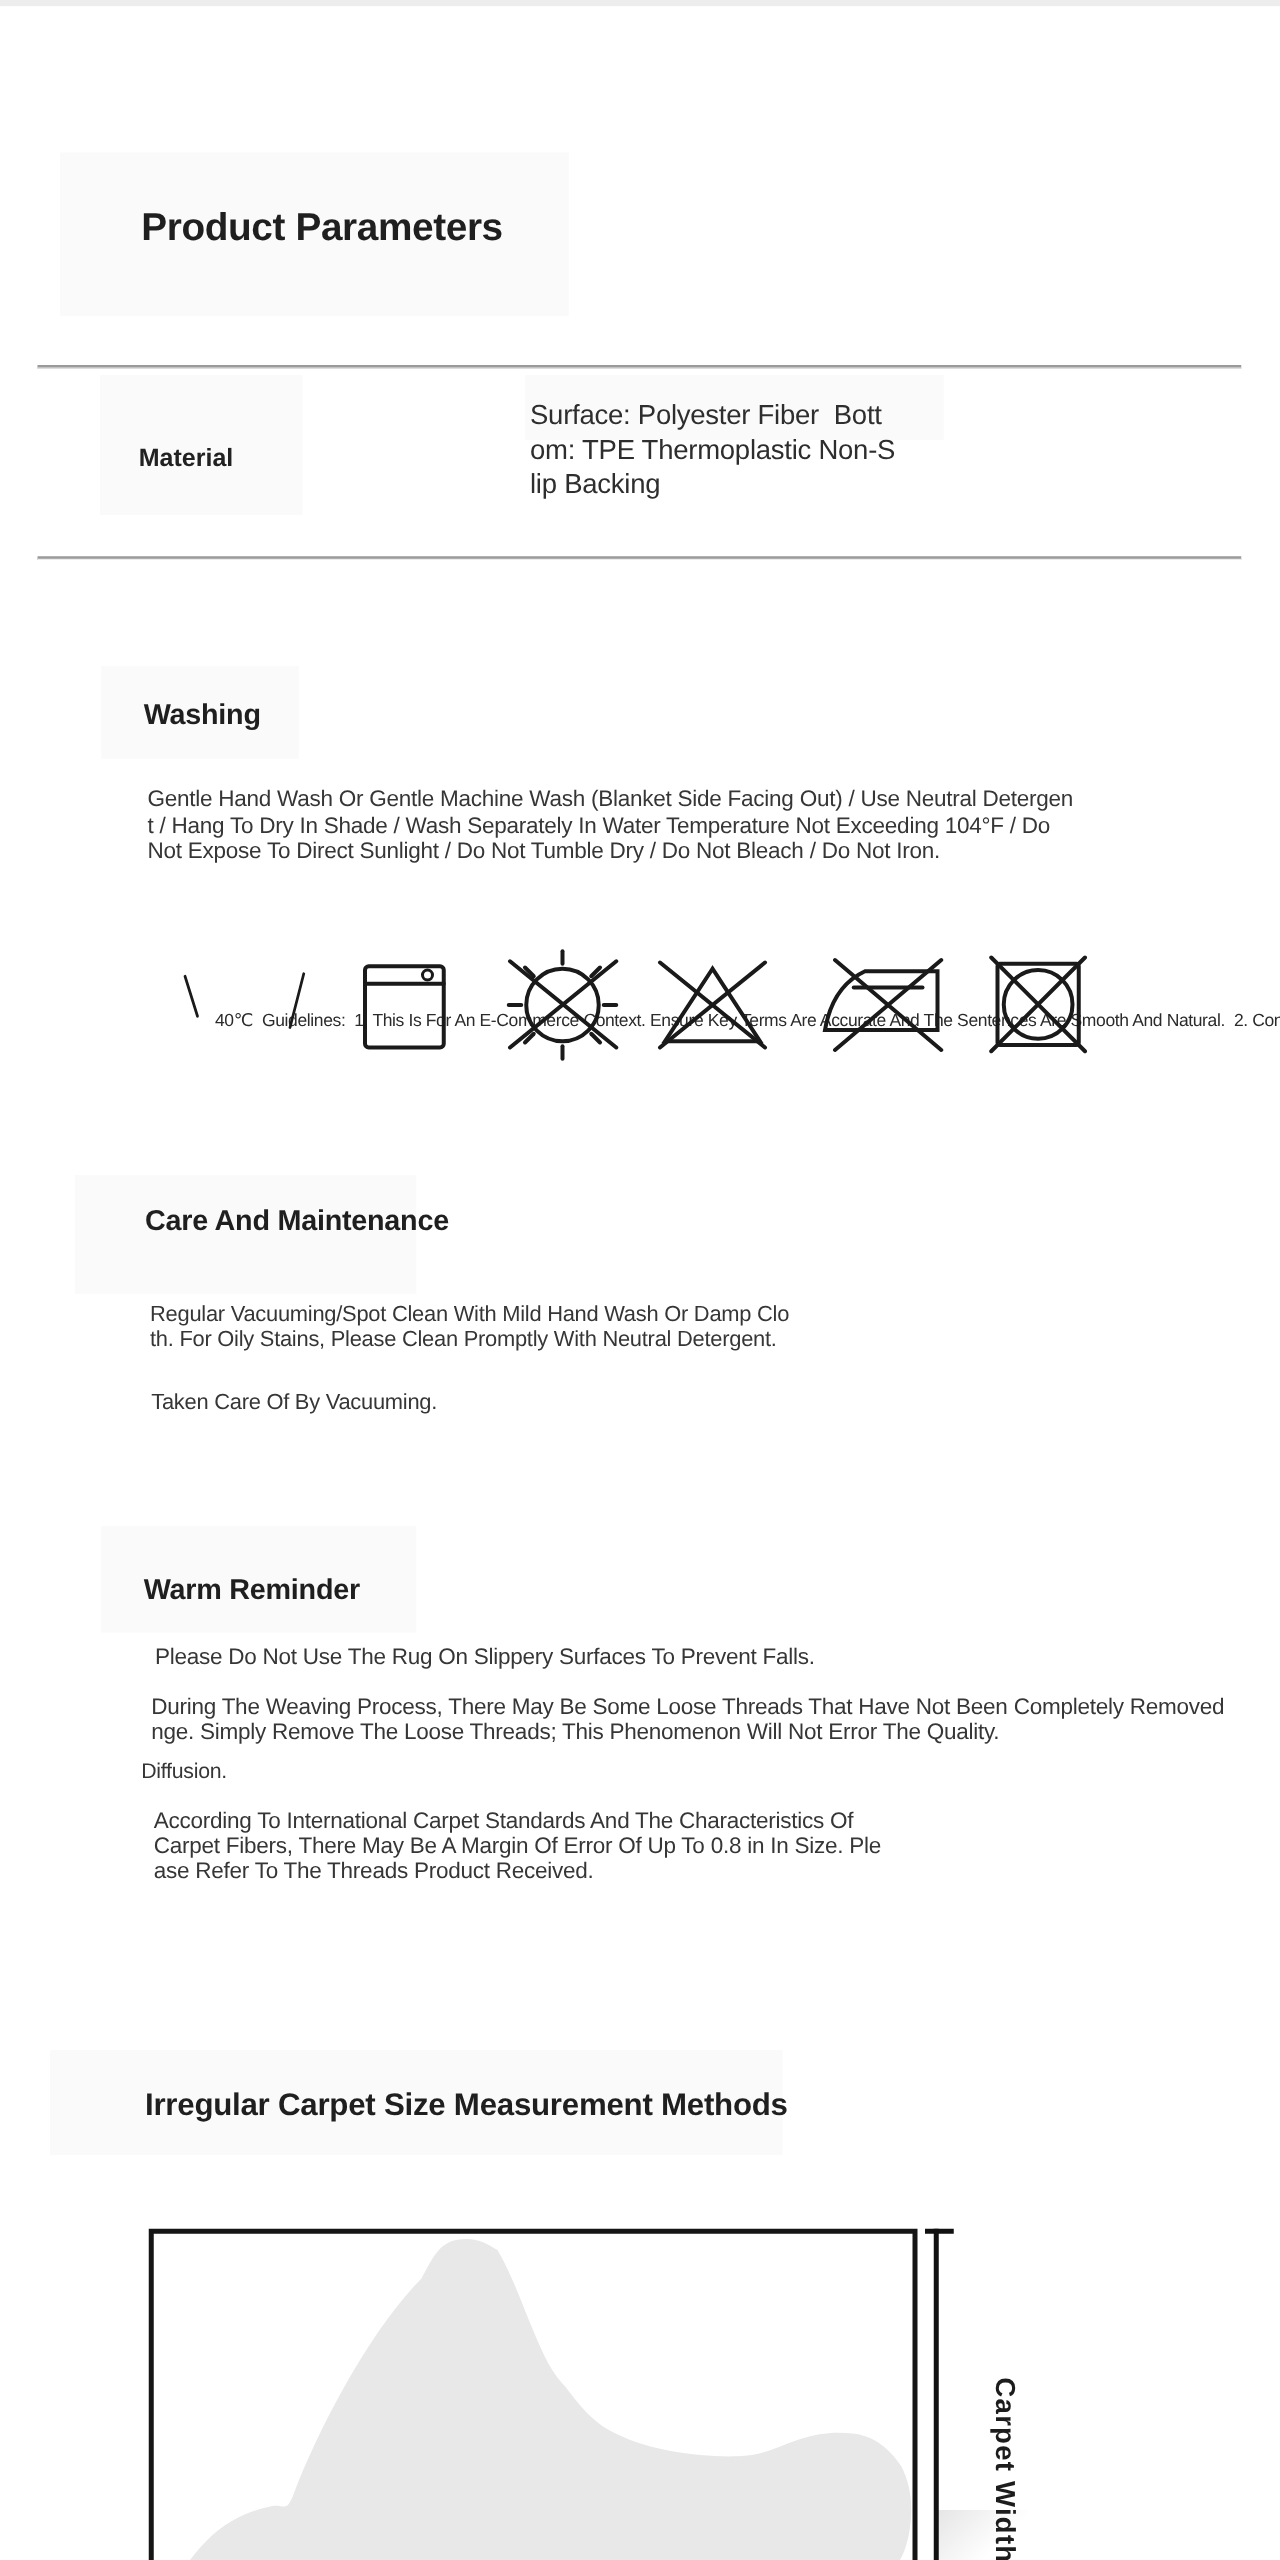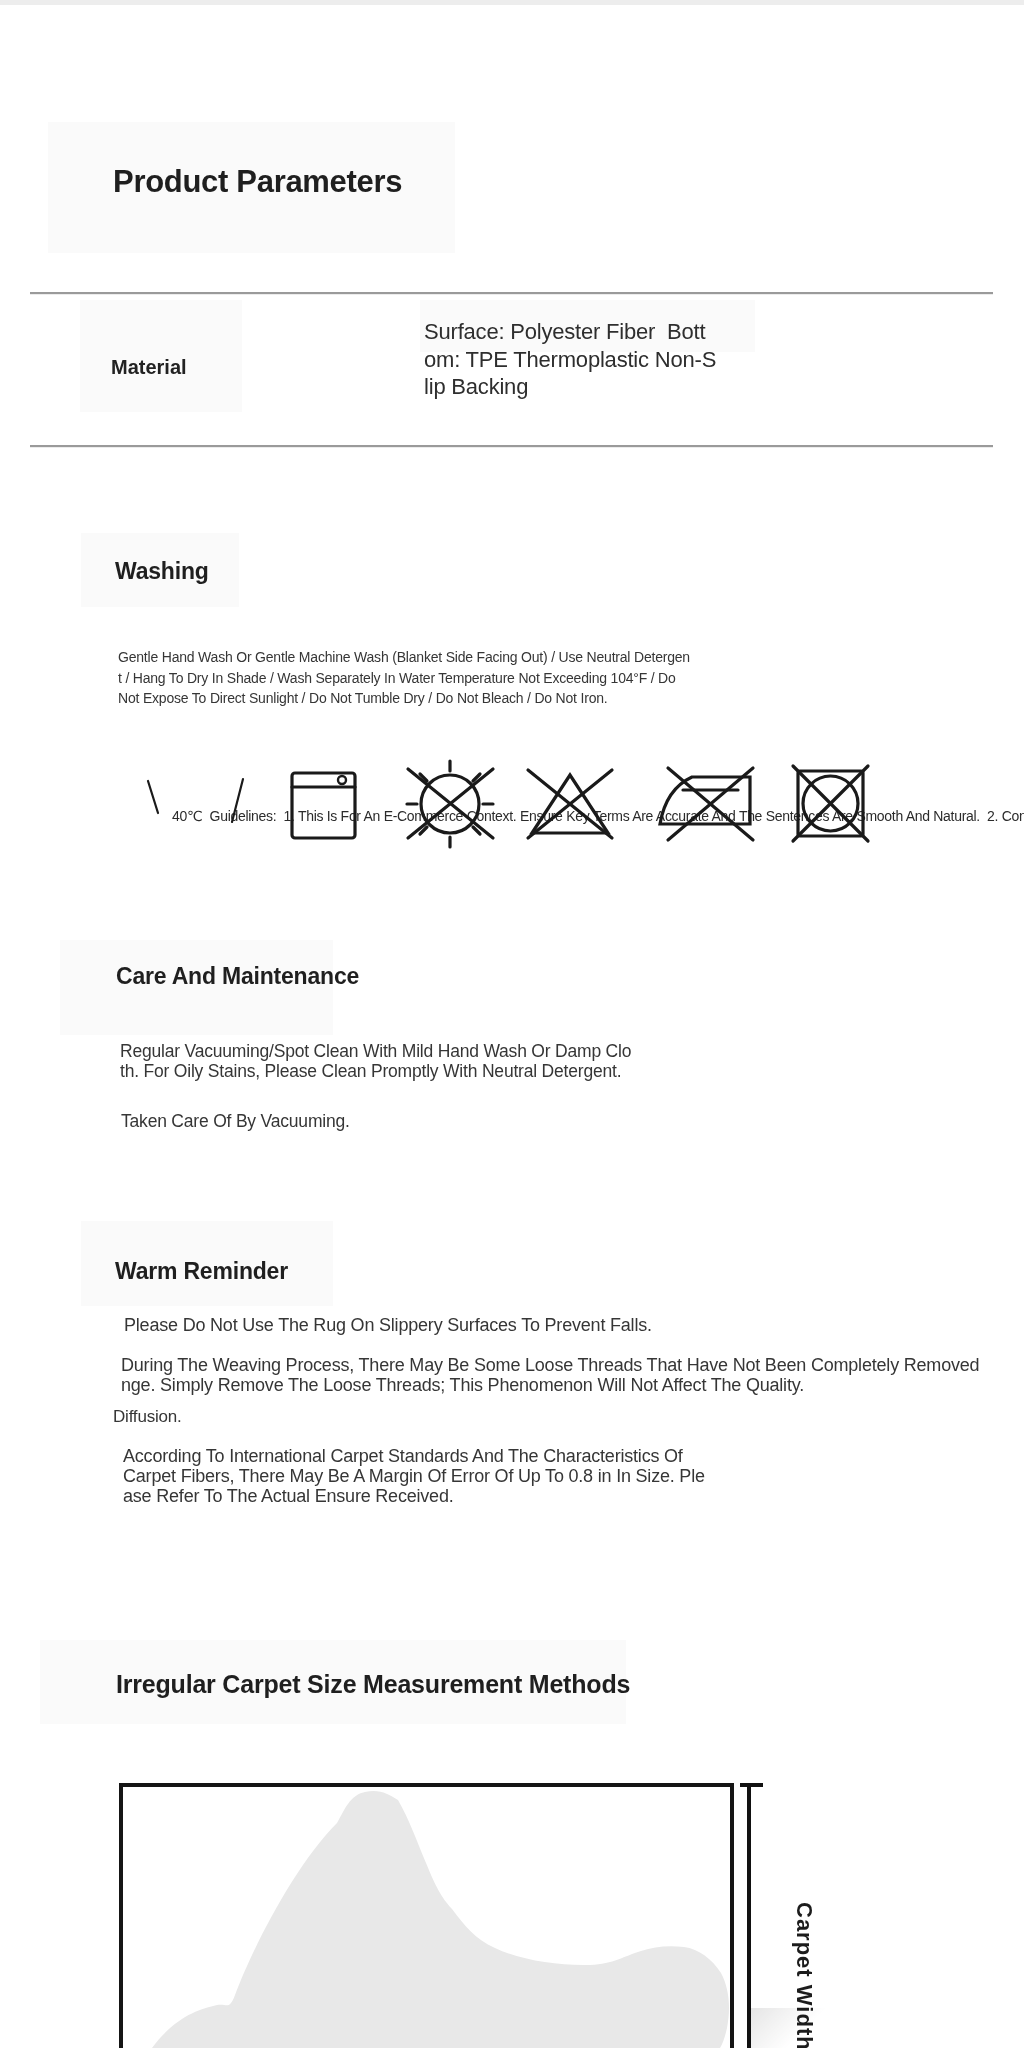--- a/index.html
+++ b/index.html
@@ -25,21 +25,21 @@
   }
   .material-value{position:absolute;left:424px;top:318px;font-size:22px;color:#2e2e2e;line-height:27.5px;letter-spacing:-0.2px;}
   .sec-h{
     position:absolute;font-size:23px;font-weight:700;color:#1f1f1f;letter-spacing:-0.2px;white-space:pre;
   }
   .washing-h{left:115px;top:558px;text-align:center;}
   .care-h{left:116px;top:963px;}
   .warm-h{left:115px;top:1258px;}
   .irregular-h{left:116px;top:1670px;font-size:25px;}
   .para{position:absolute;letter-spacing:-0.2px;color:#363636;}
-  .washing-p{left:118px;top:647px;font-size:14px;line-height:20.7px;}
+  .washing-p{left:118px;top:629px;font-size:18px;line-height:20.7px;}
   .care-p1{left:120px;top:1041px;font-size:17.5px;line-height:20px;}
   .care-p2{left:121px;top:1111px;font-size:17.5px;line-height:20px;}
   .rem-i1{left:124px;top:1315px;font-size:18px;line-height:20px;}
   .rem-i2{left:121px;top:1355px;font-size:18px;line-height:20px;}
   .rem-i3{left:113px;top:1407px;font-size:17px;line-height:20px;}
   .rem-i4{left:123px;top:1446px;font-size:18px;line-height:20px;}
   .line{white-space:pre;}
   .icons-svg{position:absolute;left:130px;top:755px;z-index:2;}
   .icons-caption{
     position:absolute;left:172px;top:808px;z-index:1;
@@ -150,29 +150,29 @@
 <div class="para care-p2">
   <div class="line">Taken Care Of By Vacuuming.</div>
 </div>
 
 <div class="sec-h warm-h">Warm Reminder</div>
 <div class="para rem-i1">
   <div class="line">Please Do Not Use The Rug On Slippery Surfaces To Prevent Falls.</div>
 </div>
 <div class="para rem-i2">
   <div class="line">During The Weaving Process, There May Be Some Loose Threads That Have Not Been Completely Removed</div>
-  <div class="line">nge. Simply Remove The Loose Threads; This Phenomenon Will Not Affect The Quality.</div>
+  <div class="line">nge. Simply Remove The Loose Threads; This Phenomenon Will Not Error The Quality.</div>
 </div>
 <div class="para rem-i3">
   <div class="line">Diffusion.</div>
 </div>
 <div class="para rem-i4">
   <div class="line">According To International Carpet Standards And The Characteristics Of</div>
   <div class="line">Carpet Fibers, There May Be A Margin Of Error Of Up To 0.8 in In Size. Ple</div>
-  <div class="line">ase Refer To The Actual Ensure Received.</div>
+  <div class="line">ase Refer To The Threads Product Received.</div>
 </div>
 
 <div class="sec-h irregular-h">Irregular Carpet Size Measurement Methods</div>
 
 <div>
   <div class="diagram-frame"></div>
   <svg class="carpet-svg" width="607" height="261" viewBox="0 0 607 261">
     <path fill="#e8e8e8" stroke="none" d="
       M 29 261
       C 52 230, 76 222, 94 218

